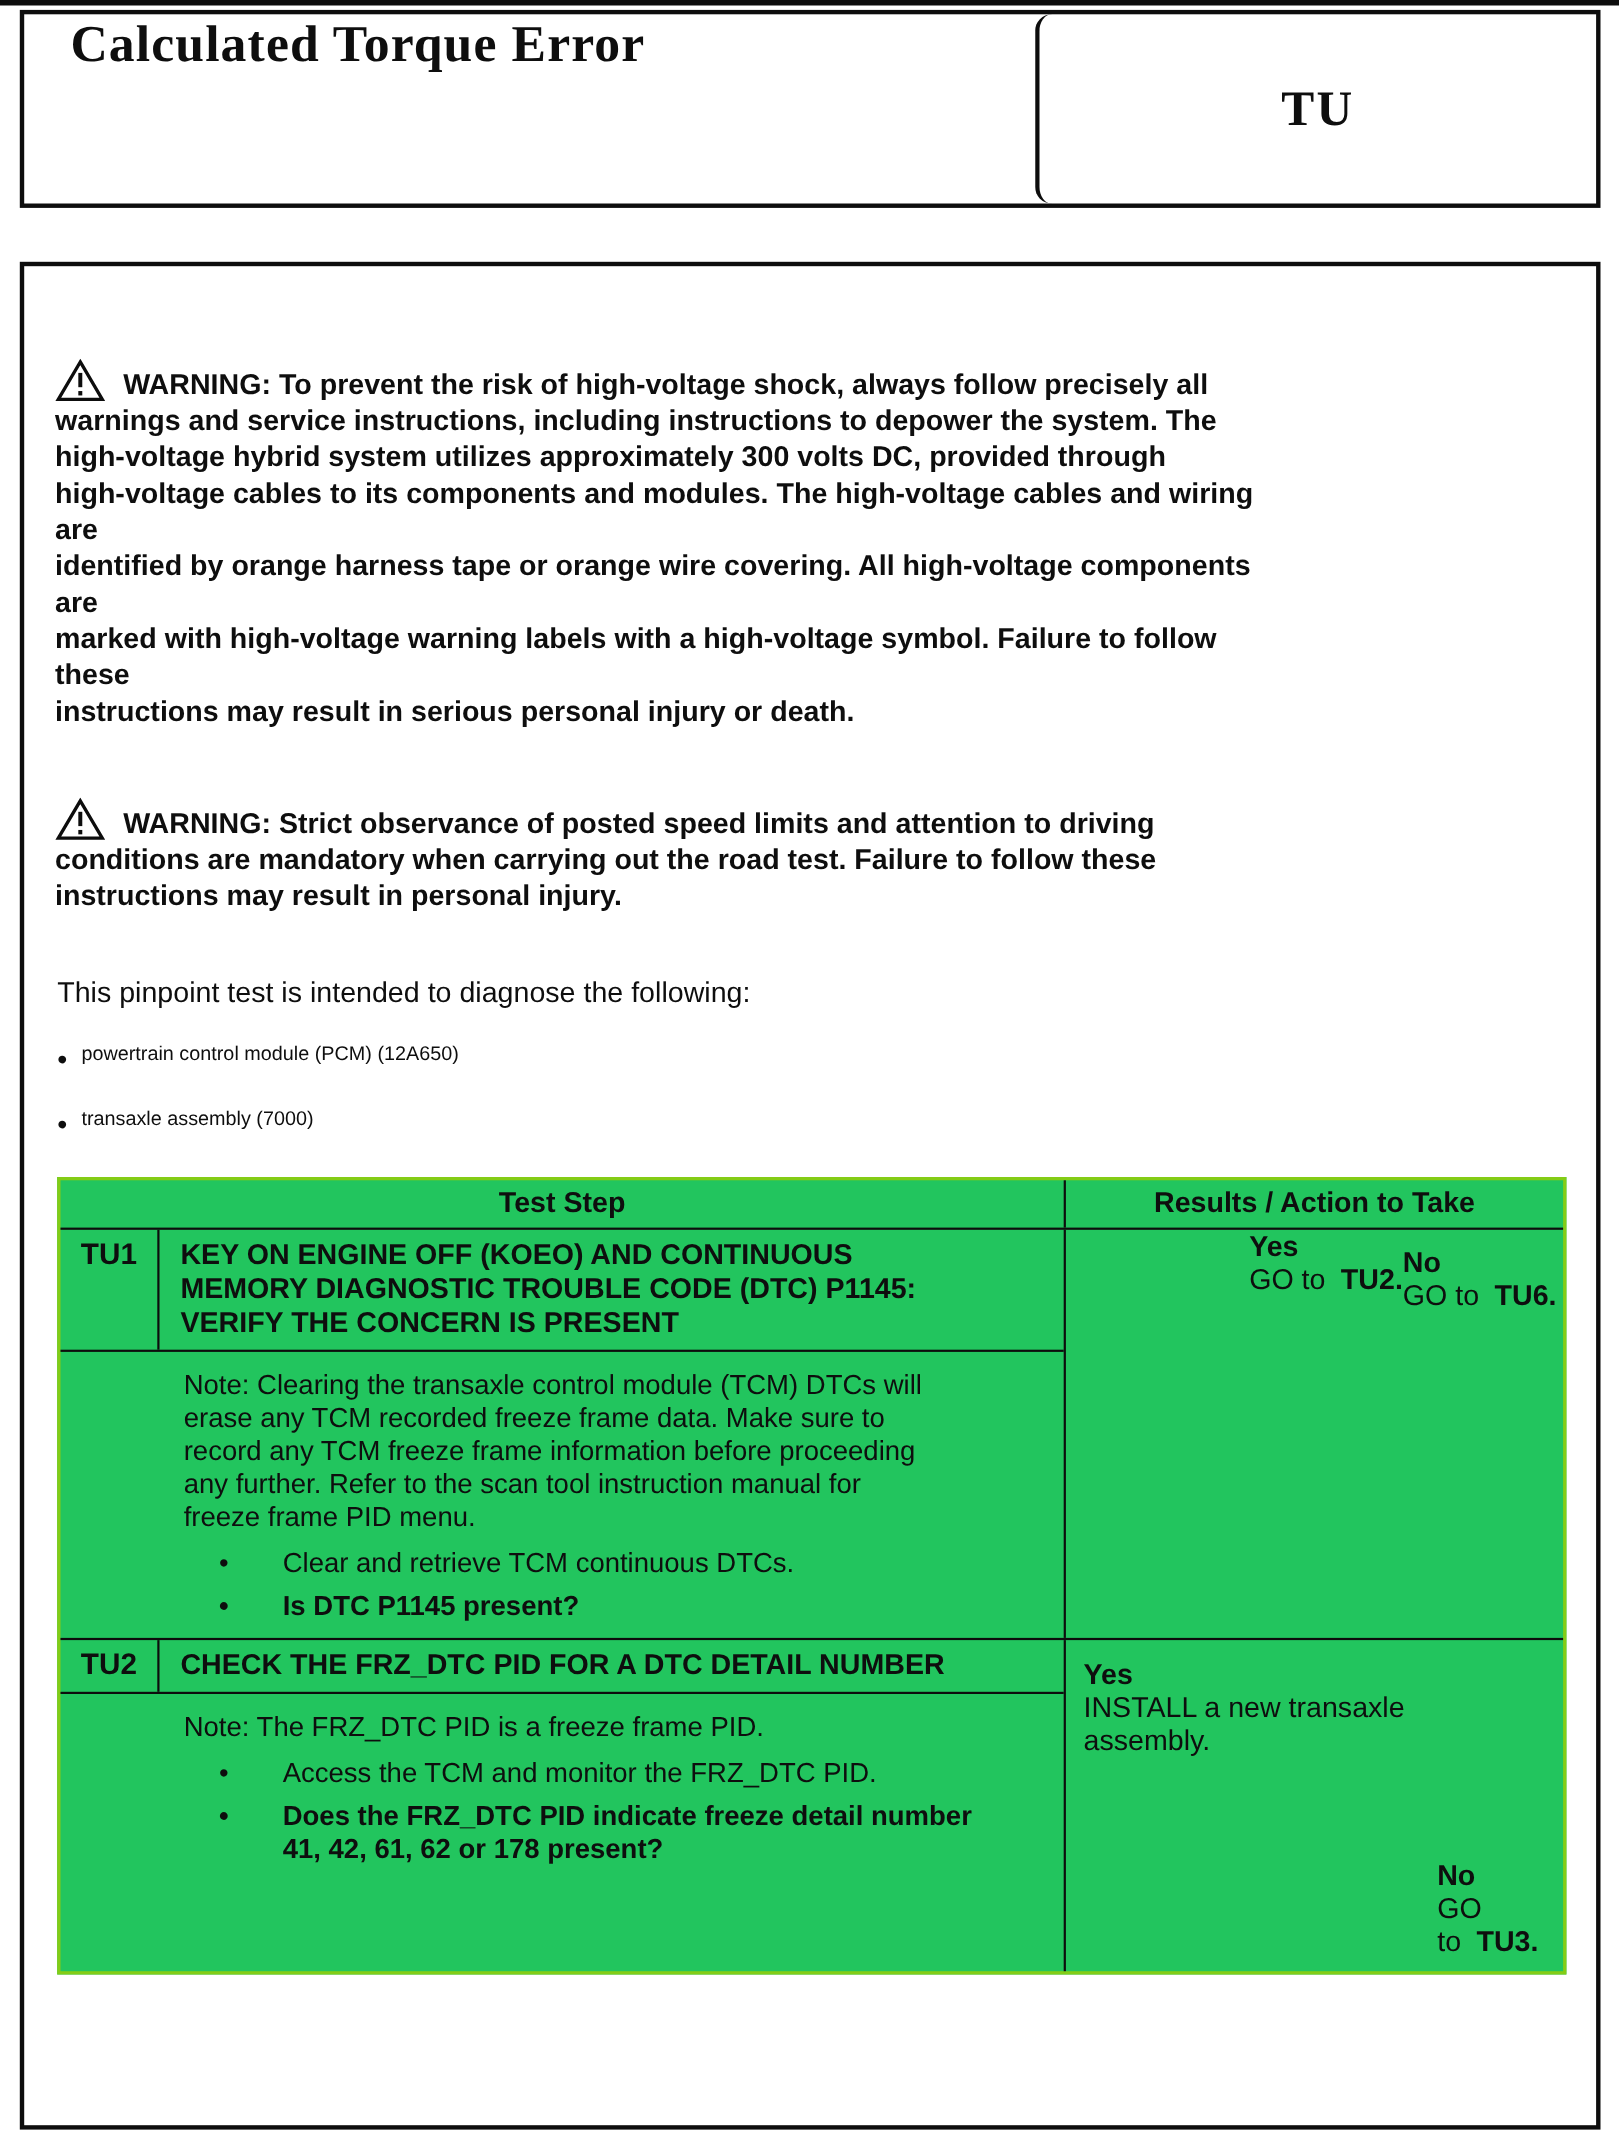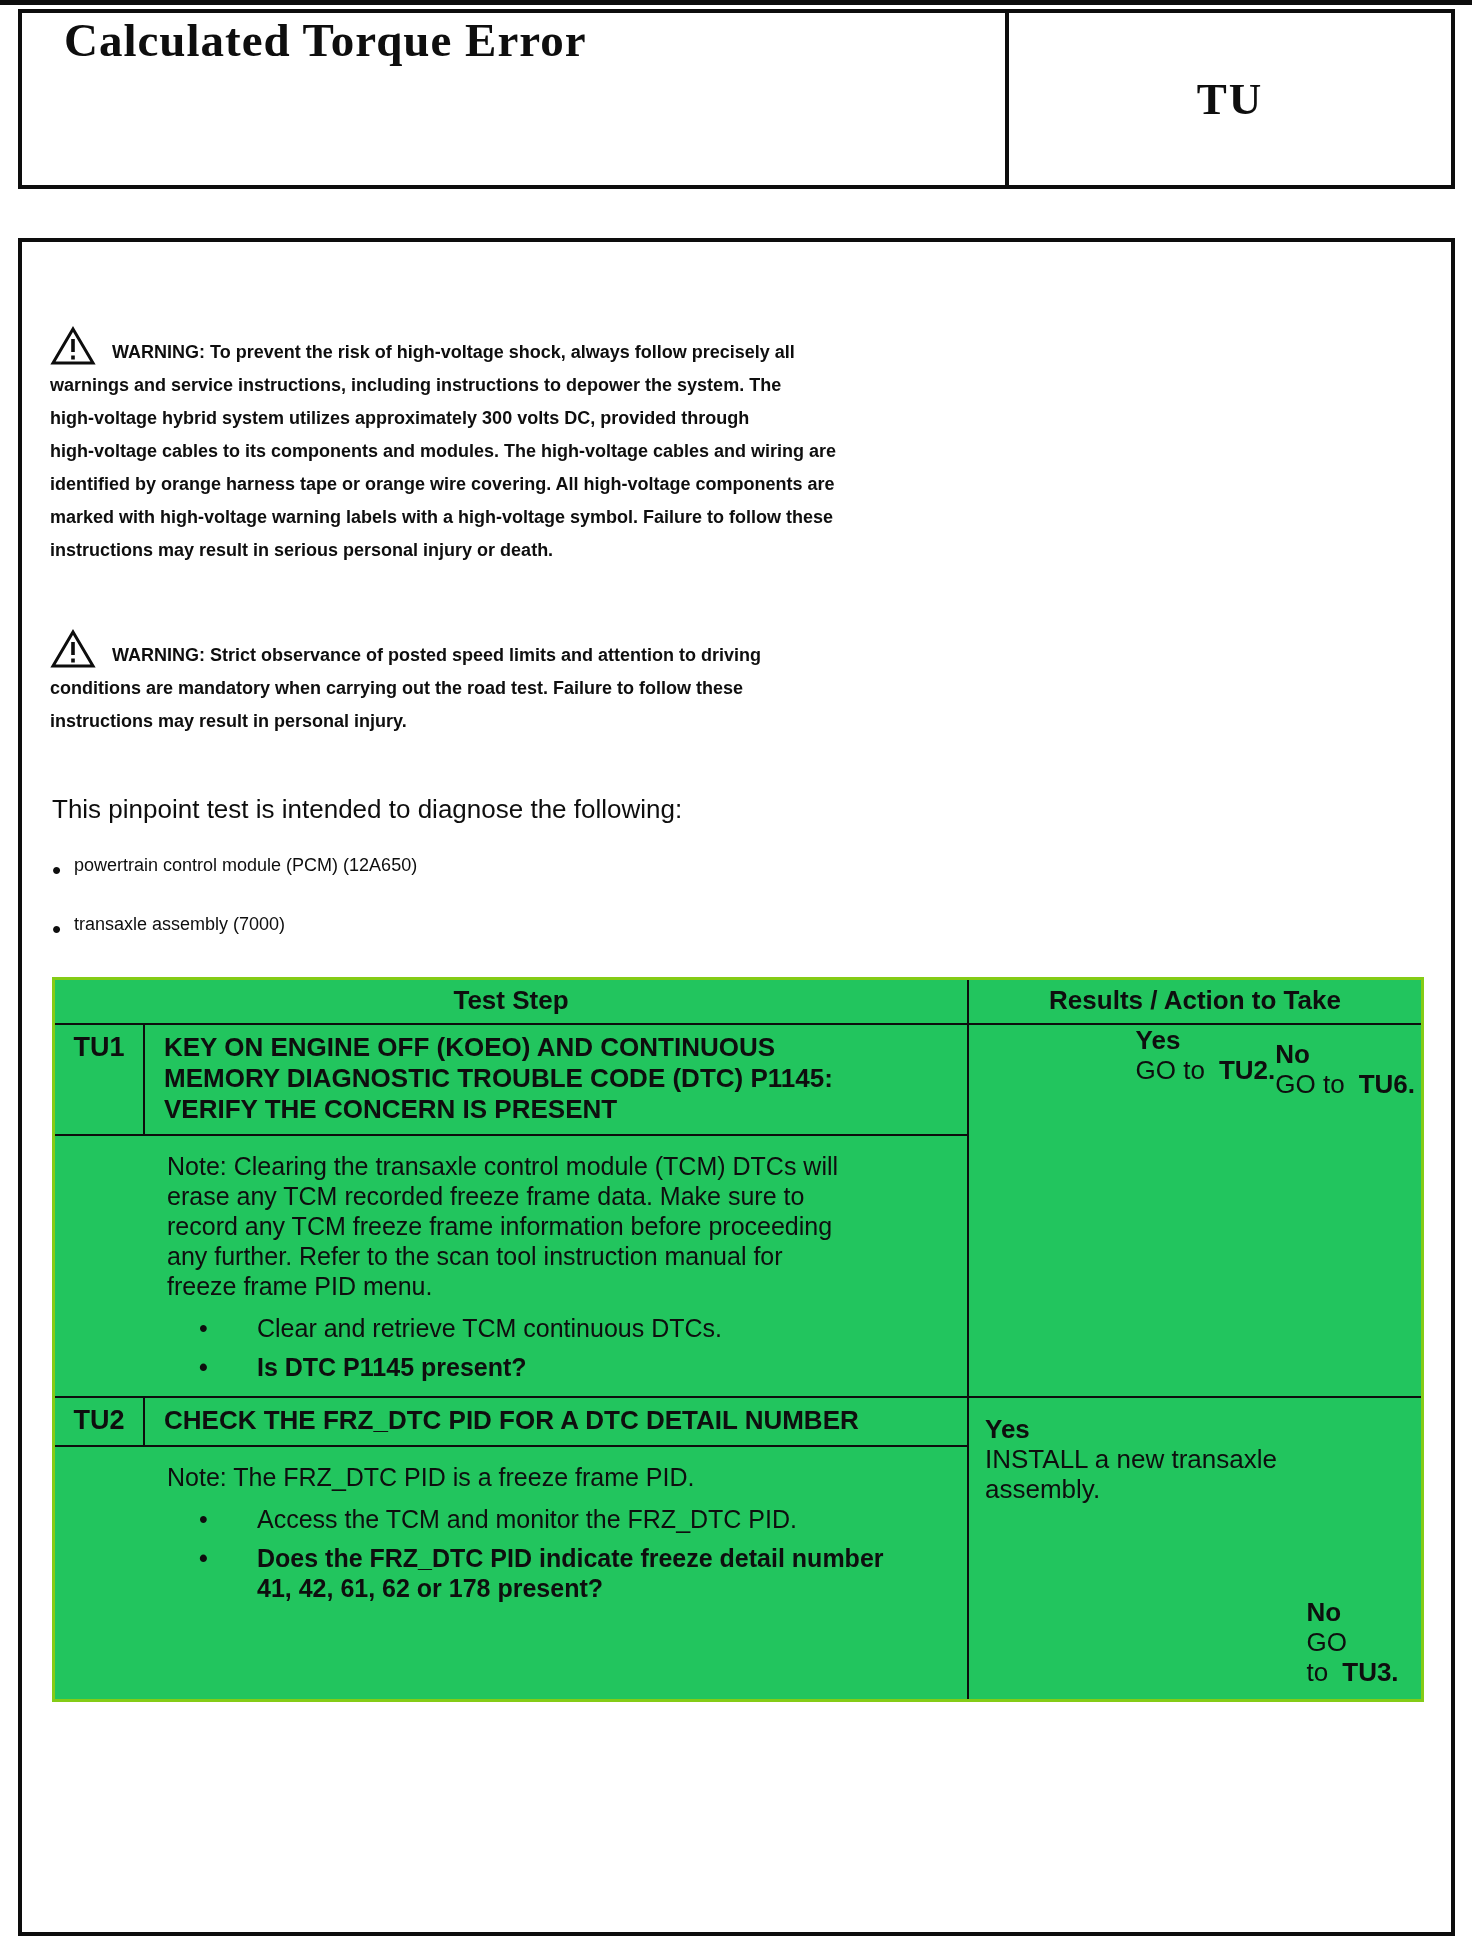--- a/index.html
+++ b/index.html
@@ -20,37 +20,37 @@
     width: 1437px; height: 180px;
     border: 4px solid #0d0d0d;
     display: flex;
     background: #fff;
   }
   .header-left { flex: 1; display: flex; align-items: flex-start; padding-left: 42px; }
   .header-title {
     font-family: "Liberation Serif", serif;
     font-weight: bold; font-size: 47px; letter-spacing: 1px;
   }
-  .header-right { width: 446px; border-left: 4px solid #0d0d0d; display: flex; align-items: center; justify-content: center; }
+  .header-right { width: 510px; border-left: 4px solid #0d0d0d; display: flex; align-items: center; justify-content: center; border-radius: 15px; }
   .header-code {
     font-family: "Liberation Serif", serif;
     font-weight: bold; font-size: 45px; letter-spacing: 2px;
   }
 
   
   .content-box {
     position: absolute; left: 18px; top: 238px;
     width: 1437px; height: 1698px;
     border: 4px solid #0d0d0d;
     padding: 84px 0 0 28px;
     background: #fff;
   }
 
   .warning {
-    font-weight: bold; font-size: 18px; line-height: 33px;
+    font-weight: bold; font-size: 26px; line-height: 33px;
     margin: 0; max-width: 1130px;
   }
   .warning .wtext { white-space: pre-line; }
   .warn-icon { display: inline-block; width: 46px; height: 40px; margin-right: 16px; vertical-align: -8px; }
   .warn-icon svg { display: block; width: 46px; height: 40px; }
   .warning + .warning { margin-top: 62px; }
 
   .intro { font-size: 26px; margin: 56px 0 0 2px; }
 
   .diagnose-list { list-style: none; margin: 30px 0 0; padding: 0 0 0 2px; }

